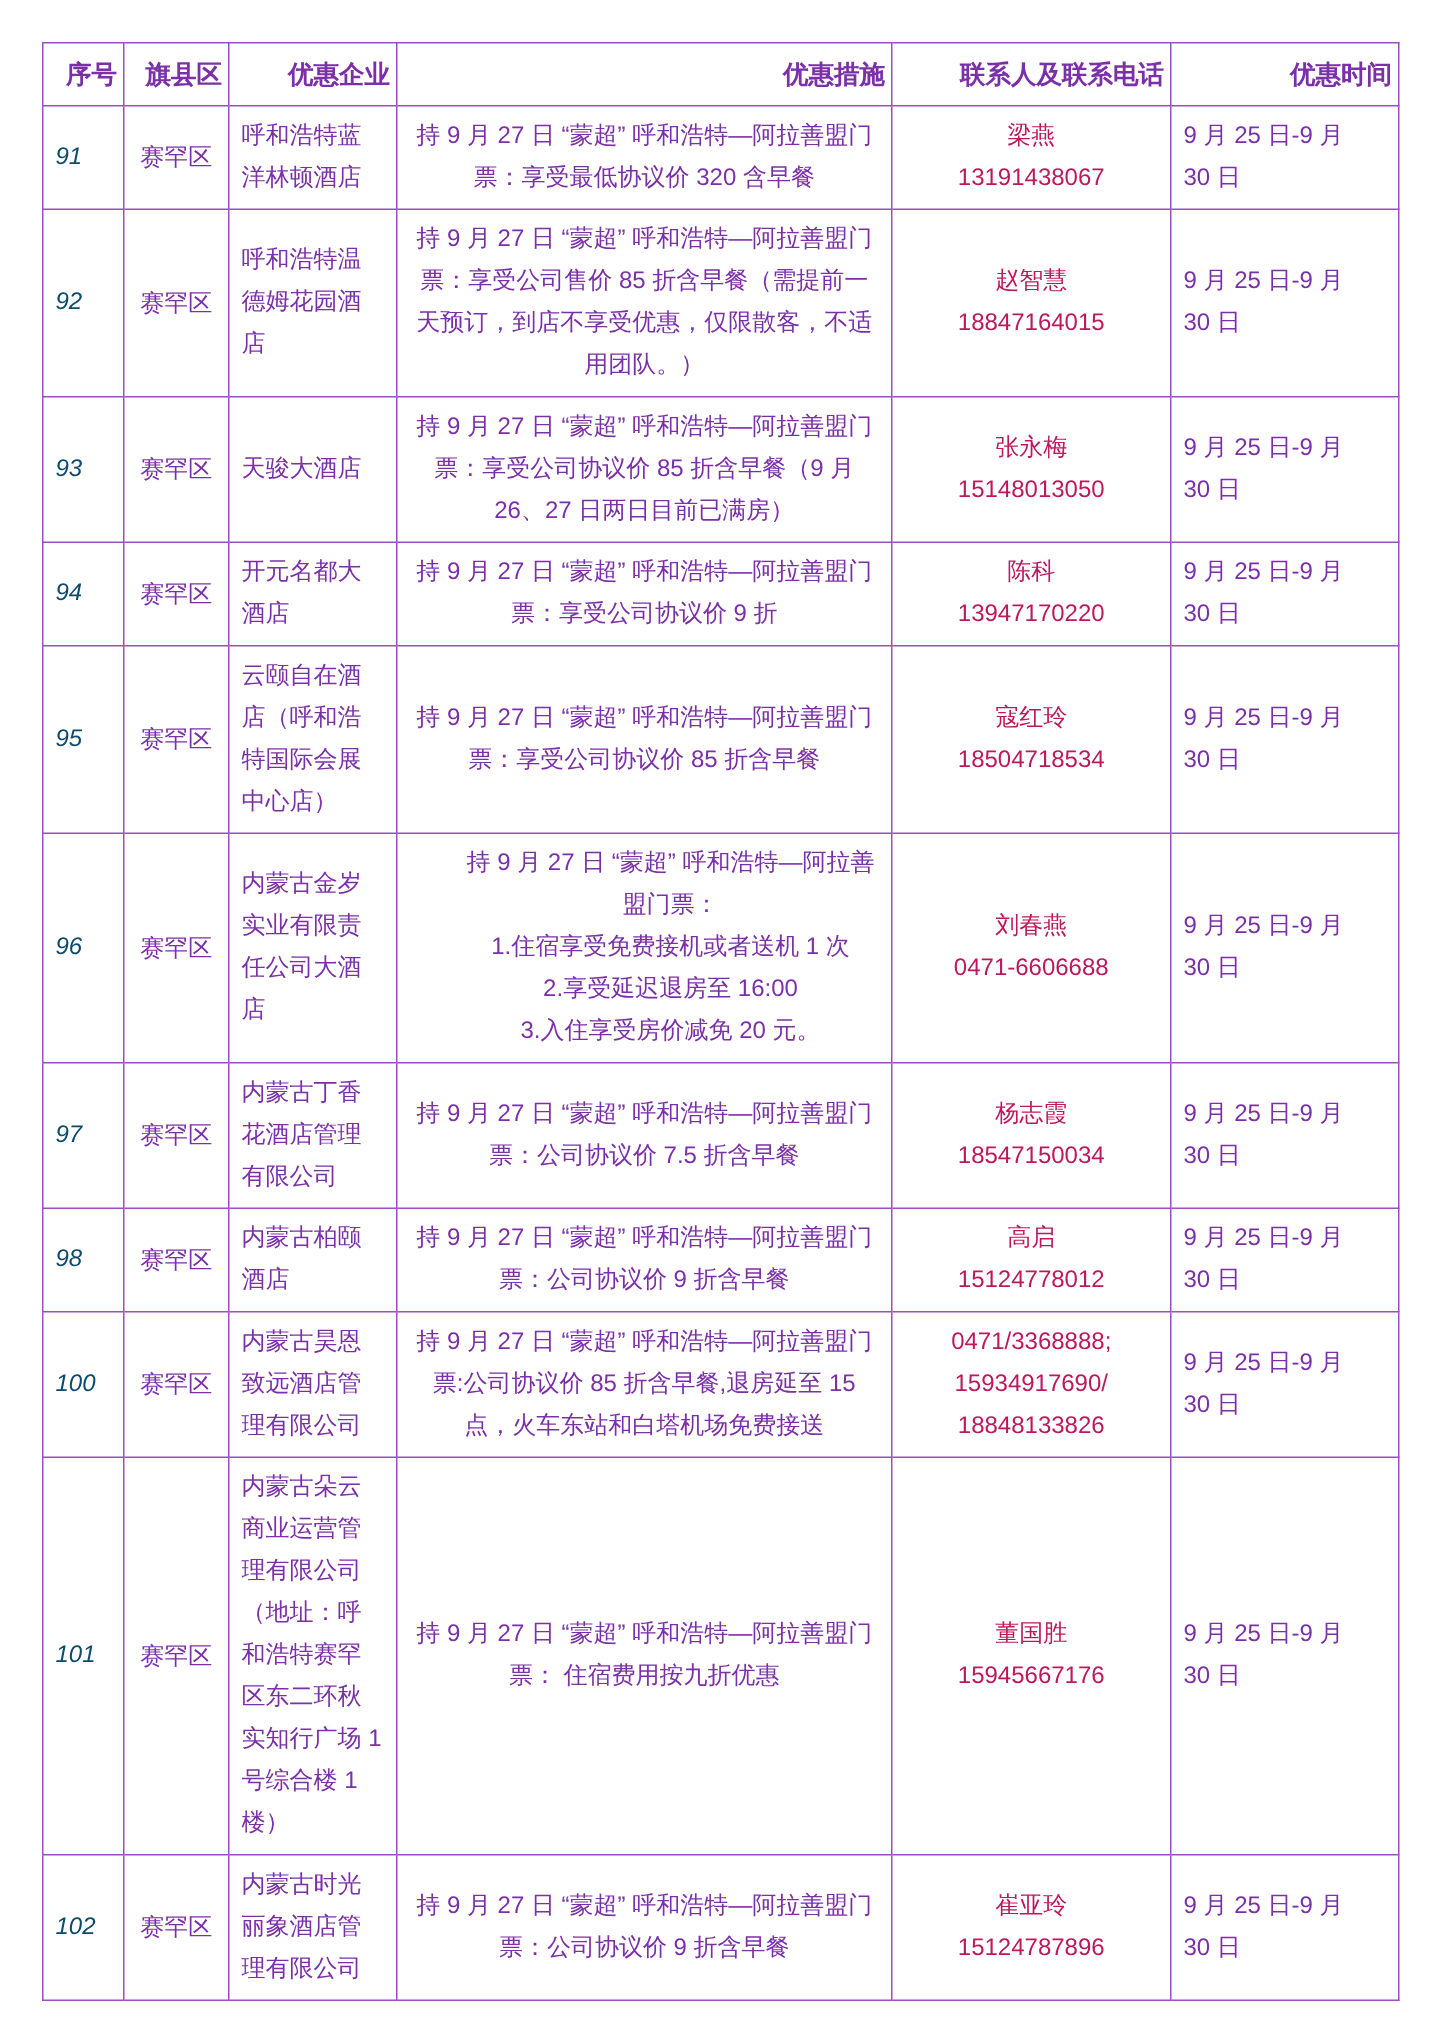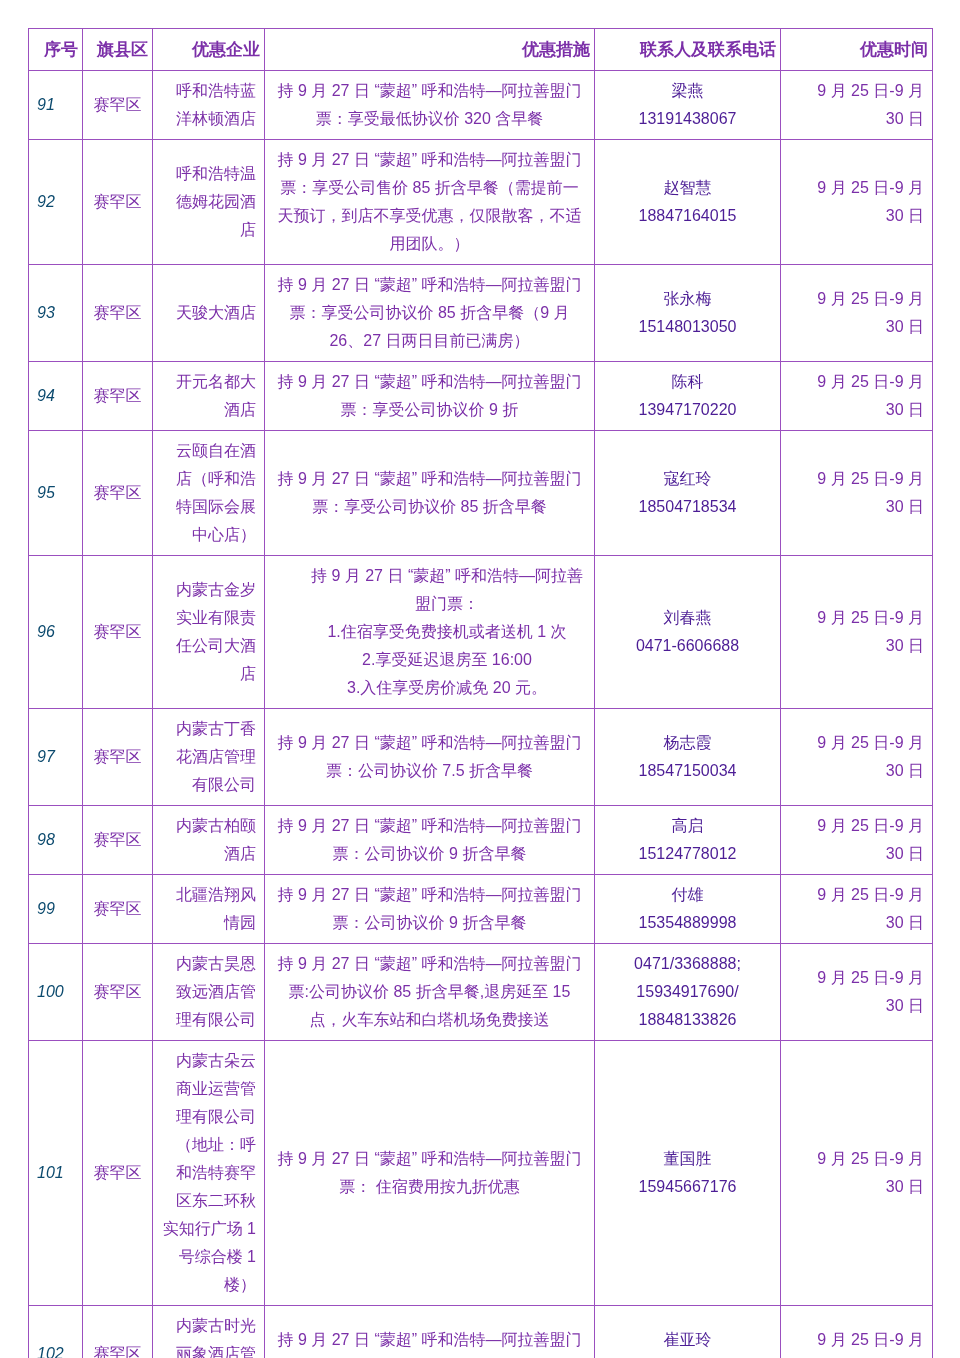--- a/index.html
+++ b/index.html
@@ -41,40 +41,40 @@
     font-size: 16px;
     color: #0c4a6e;
     font-style: italic;
   }
   td.c-dist {
     text-align: center;
     font-size: 16px;
     color: #7b2fa8;
   }
   td.c-ent {
-    text-align: right;
+    text-align: left;
     font-size: 16px;
     line-height: 1.75;
     color: #7b2fa8;
   }
   td.c-measure {
     text-align: center;
     font-size: 16px;
     line-height: 1.75;
     color: #7b2fa8;
   }
   td.c-contact {
     text-align: center;
     font-size: 16px;
     line-height: 1.75;
-    color: #4c1d95;
+    color: #be185d;
     white-space: pre-line;
   }
   td.c-time {
-    text-align: right;
+    text-align: left;
     font-size: 16px;
     line-height: 1.75;
     color: #7b2fa8;
     white-space: pre-line;
   }
   .col-idx   { width: 54px; }
   .col-dist  { width: 70px; }
   .col-ent   { width: 112px; }
   .col-meas  { width: 330px; }
   .col-cont  { width: 186px; }
@@ -181,30 +181,20 @@
         <td class="c-idx">98</td>
         <td class="c-dist">赛罕区</td>
         <td class="c-ent">内蒙古柏颐酒店</td>
         <td class="c-measure">持 9 月 27 日 “蒙超” 呼和浩特—阿拉善盟门票：公司协议价 9 折含早餐</td>
         <td class="c-contact">高启
 15124778012</td>
         <td class="c-time">9 月 25 日-9 月
 30 日</td>
       </tr>
       <tr>
-        <td class="c-idx">99</td>
-        <td class="c-dist">赛罕区</td>
-        <td class="c-ent">北疆浩翔风情园</td>
-        <td class="c-measure">持 9 月 27 日 “蒙超” 呼和浩特—阿拉善盟门票：公司协议价 9 折含早餐</td>
-        <td class="c-contact">付雄
-15354889998</td>
-        <td class="c-time">9 月 25 日-9 月
-30 日</td>
-      </tr>
-      <tr>
         <td class="c-idx">100</td>
         <td class="c-dist">赛罕区</td>
         <td class="c-ent">内蒙古昊恩致远酒店管理有限公司</td>
         <td class="c-measure">持 9 月 27 日 “蒙超” 呼和浩特—阿拉善盟门票:公司协议价 85 折含早餐,退房延至 15 点，火车东站和白塔机场免费接送</td>
         <td class="c-contact">0471/3368888;
 15934917690/
 18848133826</td>
         <td class="c-time">9 月 25 日-9 月
 30 日</td>
       </tr>

